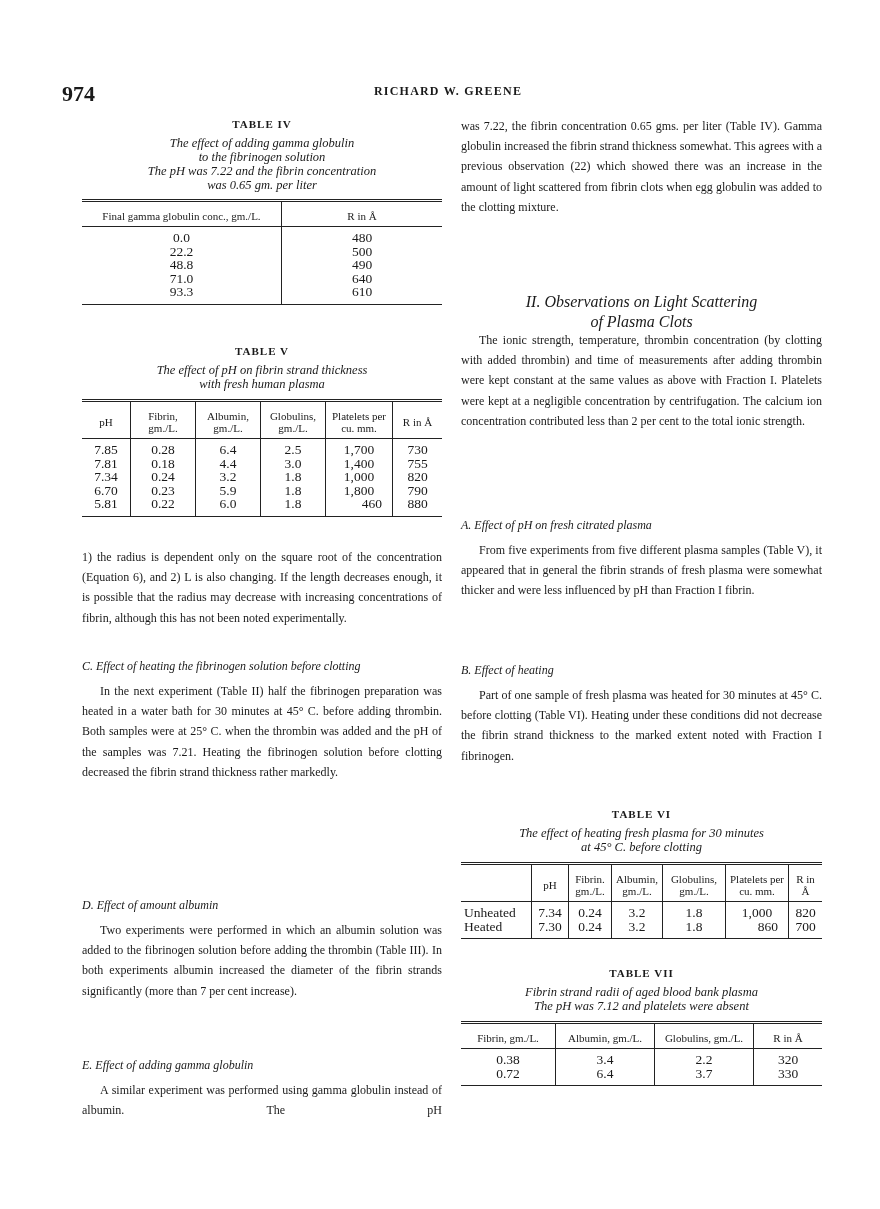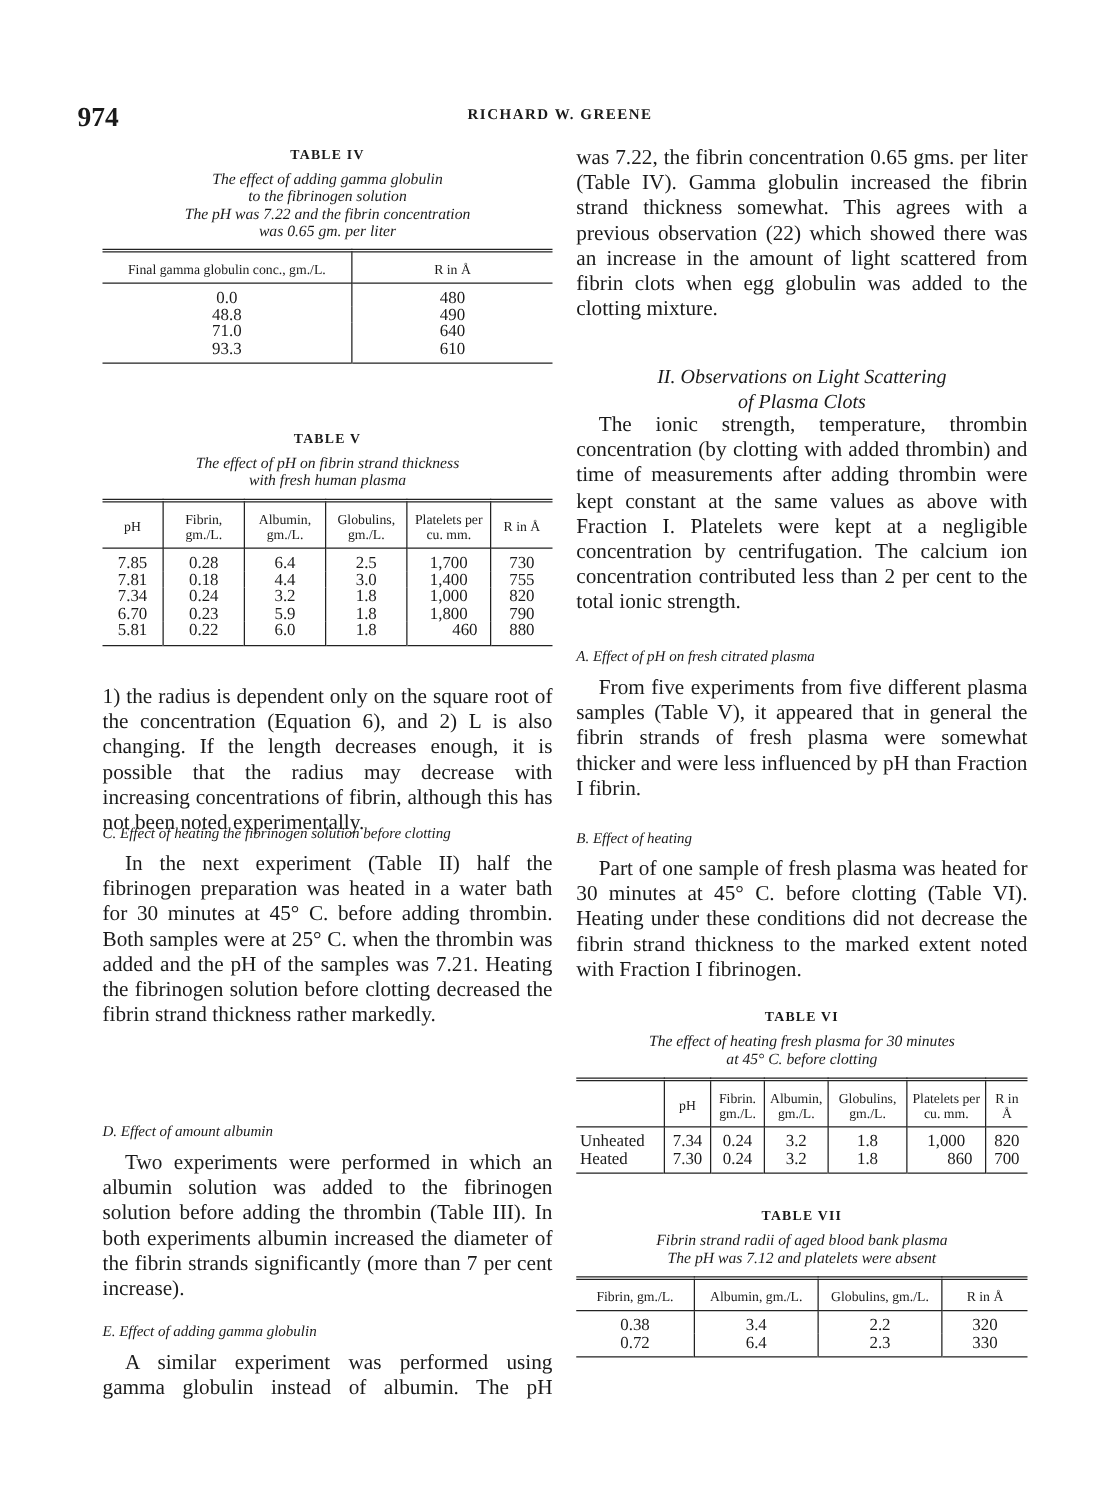--- a/index.html
+++ b/index.html
@@ -1,20 +1,20 @@
 <!DOCTYPE html>
 <html><head>
 <meta charset="utf-8">
 <style>
   html, body { margin: 0; padding: 0; background: #ffffff; }
   body { width: 880px; height: 1209px; position: relative; overflow: hidden;
          font-family: "Liberation Serif", "DejaVu Serif", serif; color: #1a1a1a; }
   .hdr-page { position: absolute; left: 62px; top: 81px; font-size: 22px; font-weight: bold; }
   .hdr-author { position: absolute; left: 374px; top: 84px; font-size: 12px; font-weight: bold; letter-spacing: 1.2px; }
-  .p { font-size: 17px; line-height: 20.2px; text-align: justify; margin: 0; }
+  .p { font-size: 12px; line-height: 20.2px; text-align: justify; margin: 0; }
   .sec { font-size: 12px; font-style: italic; margin: 0; line-height: 20px; }
   .sec-head-center { text-align: center; font-style: italic; font-size: 16px; line-height: 20px; margin: 0; }
   .tlabel { text-align: center; font-size: 11px; font-weight: bold; letter-spacing: 1px; margin: 0; }
   .tcap { text-align: center; font-size: 12.5px; font-style: italic; font-weight: normal; line-height: 14px; margin: 0; }
   table.dt { border-collapse: collapse; width: 100%; font-size: 13.5px; }
   table.dt { border-top: 3px double #222; border-bottom: 1.5px solid #222; }
   table.dt th { font-weight: normal; font-size: 11px; line-height: 12px; padding: 8px 2px 4px; border-bottom: 1.5px solid #222; vertical-align: middle; }
   table.dt td { padding: 0 3px; line-height: 13.5px; text-align: center; vertical-align: top; }
   table.dt tr.first td { padding-top: 4px; }
   table.dt tr.last td { padding-bottom: 5px; }
@@ -41,20 +41,24 @@
       <tbody>
           <tr>
         <th class="vr" style="width:195px;">Final gamma globulin conc., gm./L.</th>
         <th>R in Å</th>
       </tr>
       <tr class="first">
         <td class="vr">0.0</td>
         <td>480</td>
       </tr>
       <tr>
+        <td class="vr">22.2</td>
+        <td>500</td>
+      </tr>
+      <tr>
         <td class="vr">48.8</td>
         <td>490</td>
       </tr>
       <tr>
         <td class="vr">71.0</td>
         <td>640</td>
       </tr>
       <tr class="last">
         <td class="vr">93.3</td>
         <td>610</td>
@@ -221,19 +225,19 @@
       </tr>
       <tr class="first">
         <td class="vr">0.38</td>
         <td class="vr">3.4</td>
         <td class="vr">2.2</td>
         <td>320</td>
       </tr>
       <tr class="last">
         <td class="vr">0.72</td>
         <td class="vr">6.4</td>
-        <td class="vr">2.3</td>
+        <td class="vr">3.7</td>
         <td>330</td>
       </tr>
     </tbody>
       </table>
   </div>
 </div>
 
 </body></html>

